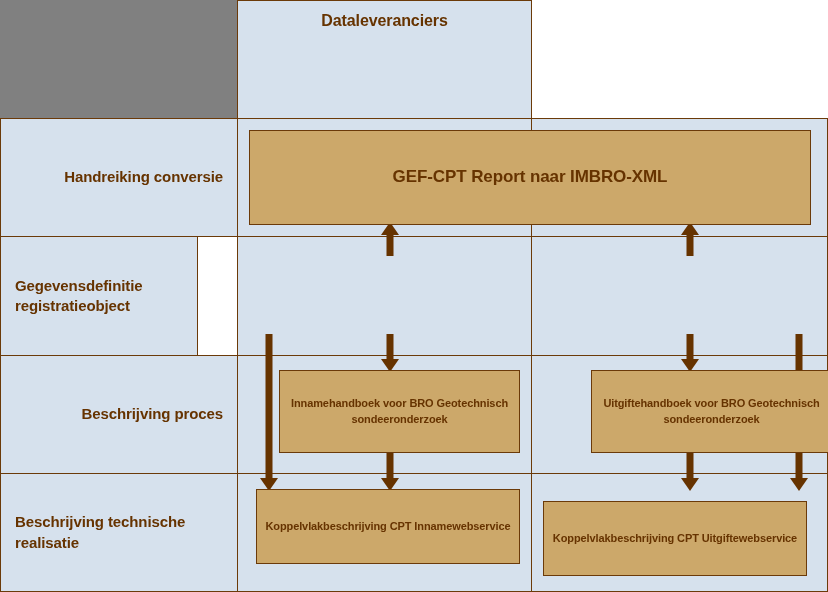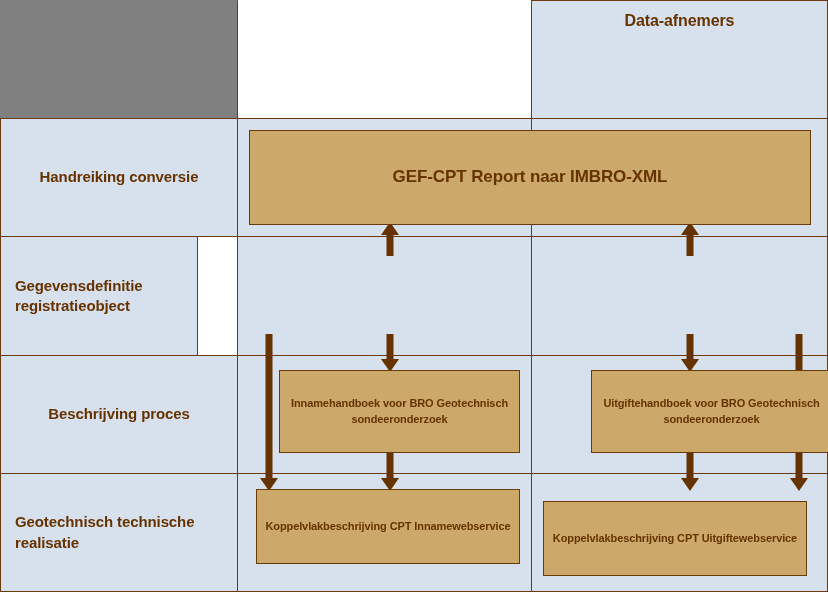--- a/index.html
+++ b/index.html
@@ -43,21 +43,21 @@
   .col-header-text {
     font-size: 16px;
     font-weight: bold;
     color: #663300;
     letter-spacing: -0.1px;
   }
 
   .row-label {
     display: flex;
     align-items: center;
-    justify-content: center;
+    justify-content: flex-end;
     padding: 0 14px;
   }
   .row-label-text {
     font-size: 15px;
     font-weight: bold;
     color: #663300;
     line-height: 1.35;
     letter-spacing: -0.1px;
   }
 
@@ -134,45 +134,45 @@
     top: 11px;
   }
 </style>
 </head>
 <body>
 
 <div id="diagram">
 
   <div class="cell corner" style="left:0px; top:0px; width:238px; height:119px;"></div>
 
-
-  <div class="cell col-header" style="left:531px; top:0px; width:297px; height:119px;">
-    <span class="col-header-text">Data-afnemers</span>
-  </div>
+  <div class="cell col-header" style="left:237px; top:0px; width:295px; height:119px;">
+    <span class="col-header-text">Dataleveranciers</span>
+  </div>
+
 
   <div class="cell row-label" style="left:0px; top:118px; width:238px; height:119px;">
     <span class="row-label-text">Handreiking conversie</span>
   </div>
   <div class="cell" style="left:237px; top:118px; width:295px; height:119px;"></div>
   <div class="cell" style="left:531px; top:118px; width:297px; height:119px;"></div>
 
   <div class="cell row-label" style="left:0px; top:236px; width:198px; height:120px;">
     <span class="row-label-text">Gegevensdefinitie registratieobject</span>
   </div>
   <div class="cell" style="left:237px; top:236px; width:295px; height:120px;"></div>
   <div class="cell" style="left:531px; top:236px; width:297px; height:120px;"></div>
 
   <div class="cell row-label" style="left:0px; top:355px; width:238px; height:119px;">
     <span class="row-label-text">Beschrijving proces</span>
   </div>
   <div class="cell" style="left:237px; top:355px; width:295px; height:119px;"></div>
   <div class="cell" style="left:531px; top:355px; width:297px; height:119px;"></div>
 
   <div class="cell row-label" style="left:0px; top:473px; width:238px; height:119px;">
-    <span class="row-label-text">Geotechnisch technische realisatie</span>
+    <span class="row-label-text">Beschrijving technische realisatie</span>
   </div>
   <div class="cell" style="left:237px; top:473px; width:295px; height:119px;"></div>
   <div class="cell" style="left:531px; top:473px; width:297px; height:119px;"></div>
 
   <div class="arrow arrow-up" style="left:380px; top:222px; width:20px; height:34px;">
     <div class="arrow-shaft"></div>
     <div class="arrow-head"></div>
   </div>
 
   <div class="arrow arrow-up" style="left:680px; top:222px; width:20px; height:34px;">

